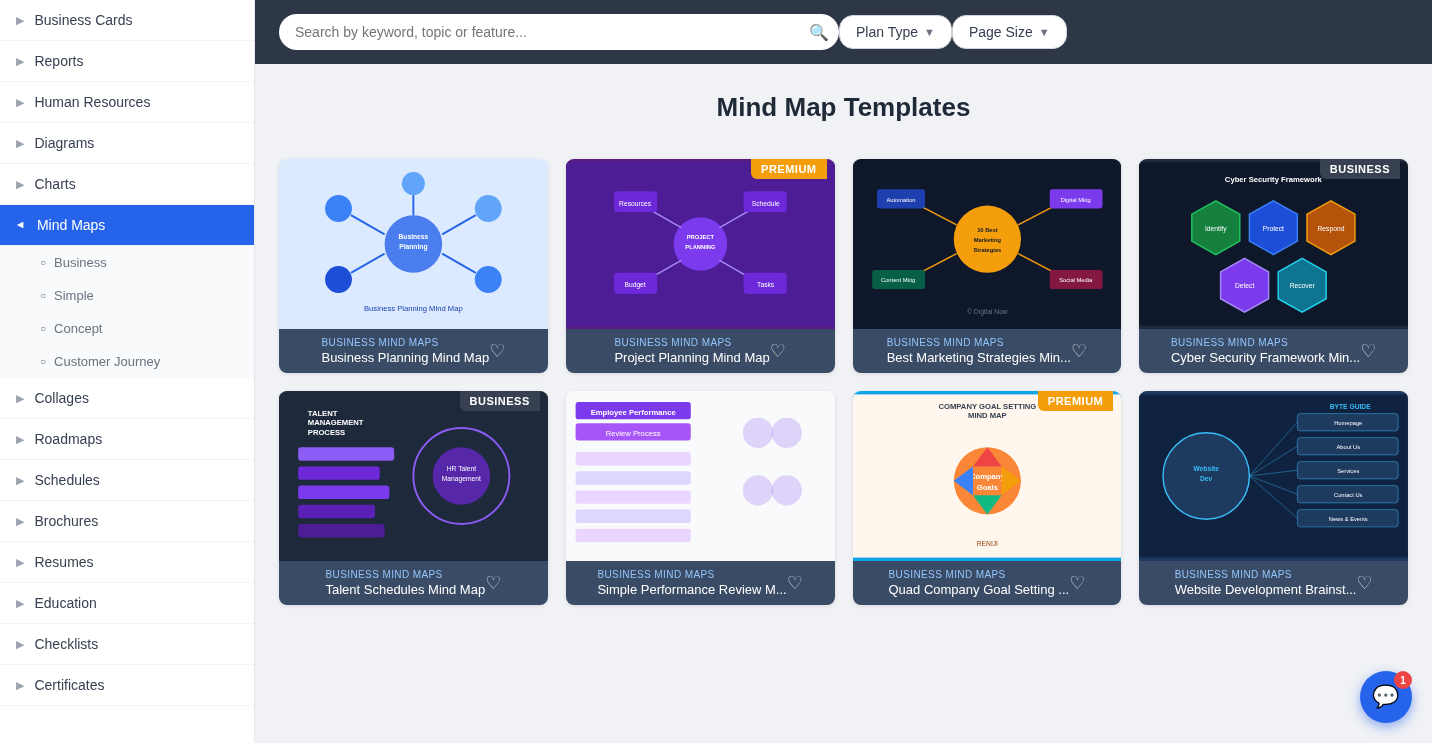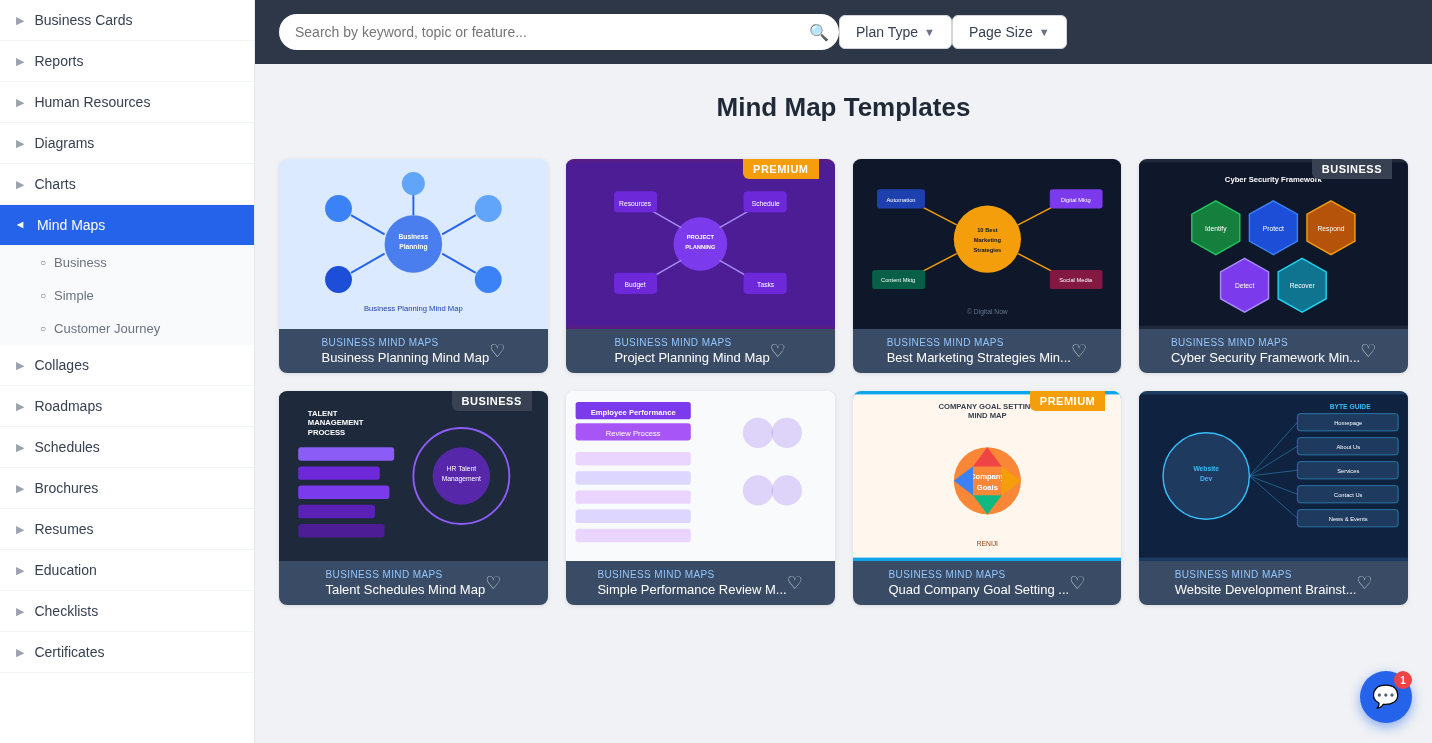--- a/index.html
+++ b/index.html
@@ -85,21 +85,21 @@
       transform: translateY(-50%);
       background: none;
       border: none;
       cursor: pointer;
       color: #6b7280;
       font-size: 16px;
     }
     .filter-btn {
       background: #fff;
       border: 1px solid #d1d5db;
-      border-radius: 6px;
+      border-radius: 14px;
       padding: 8px 16px;
       font-size: 14px;
       cursor: pointer;
       display: flex;
       align-items: center;
       gap: 6px;
       color: #374151;
       white-space: nowrap;
     }
     .filter-btn .caret { font-size: 11px; color: #6b7280; }
@@ -137,21 +137,21 @@
       overflow: hidden;
       position: relative;
       display: flex;
       align-items: center;
       justify-content: center;
     }
     .card-thumb svg { width: 100%; height: 100%; }
     .badge {
       position: absolute;
       top: 0;
-      right: 16px;
+      right: 8px;
       padding: 4px 10px;
       font-size: 11px;
       font-weight: 700;
       letter-spacing: 0.5px;
       color: #fff;
       border-bottom-left-radius: 6px;
     }
     .badge.premium { background: #f59e0b; }
     .badge.business { background: #374151; }
 
@@ -245,20 +245,21 @@
         <span class="chevron">▶</span>
         <span>Charts</span>
       </div>
       <div class="sidebar-item active expanded">
         <span class="chevron">▼</span>
         <span>Mind Maps</span>
       </div>
       <div class="sub-items">
         <div class="sub-item">Business</div>
         <div class="sub-item">Simple</div>
+        <div class="sub-item">Concept</div>
         <div class="sub-item">Customer Journey</div>
       </div>
       <div class="sidebar-item">
         <span class="chevron">▶</span>
         <span>Collages</span>
       </div>
       <div class="sidebar-item">
         <span class="chevron">▶</span>
         <span>Roadmaps</span>
       </div>

